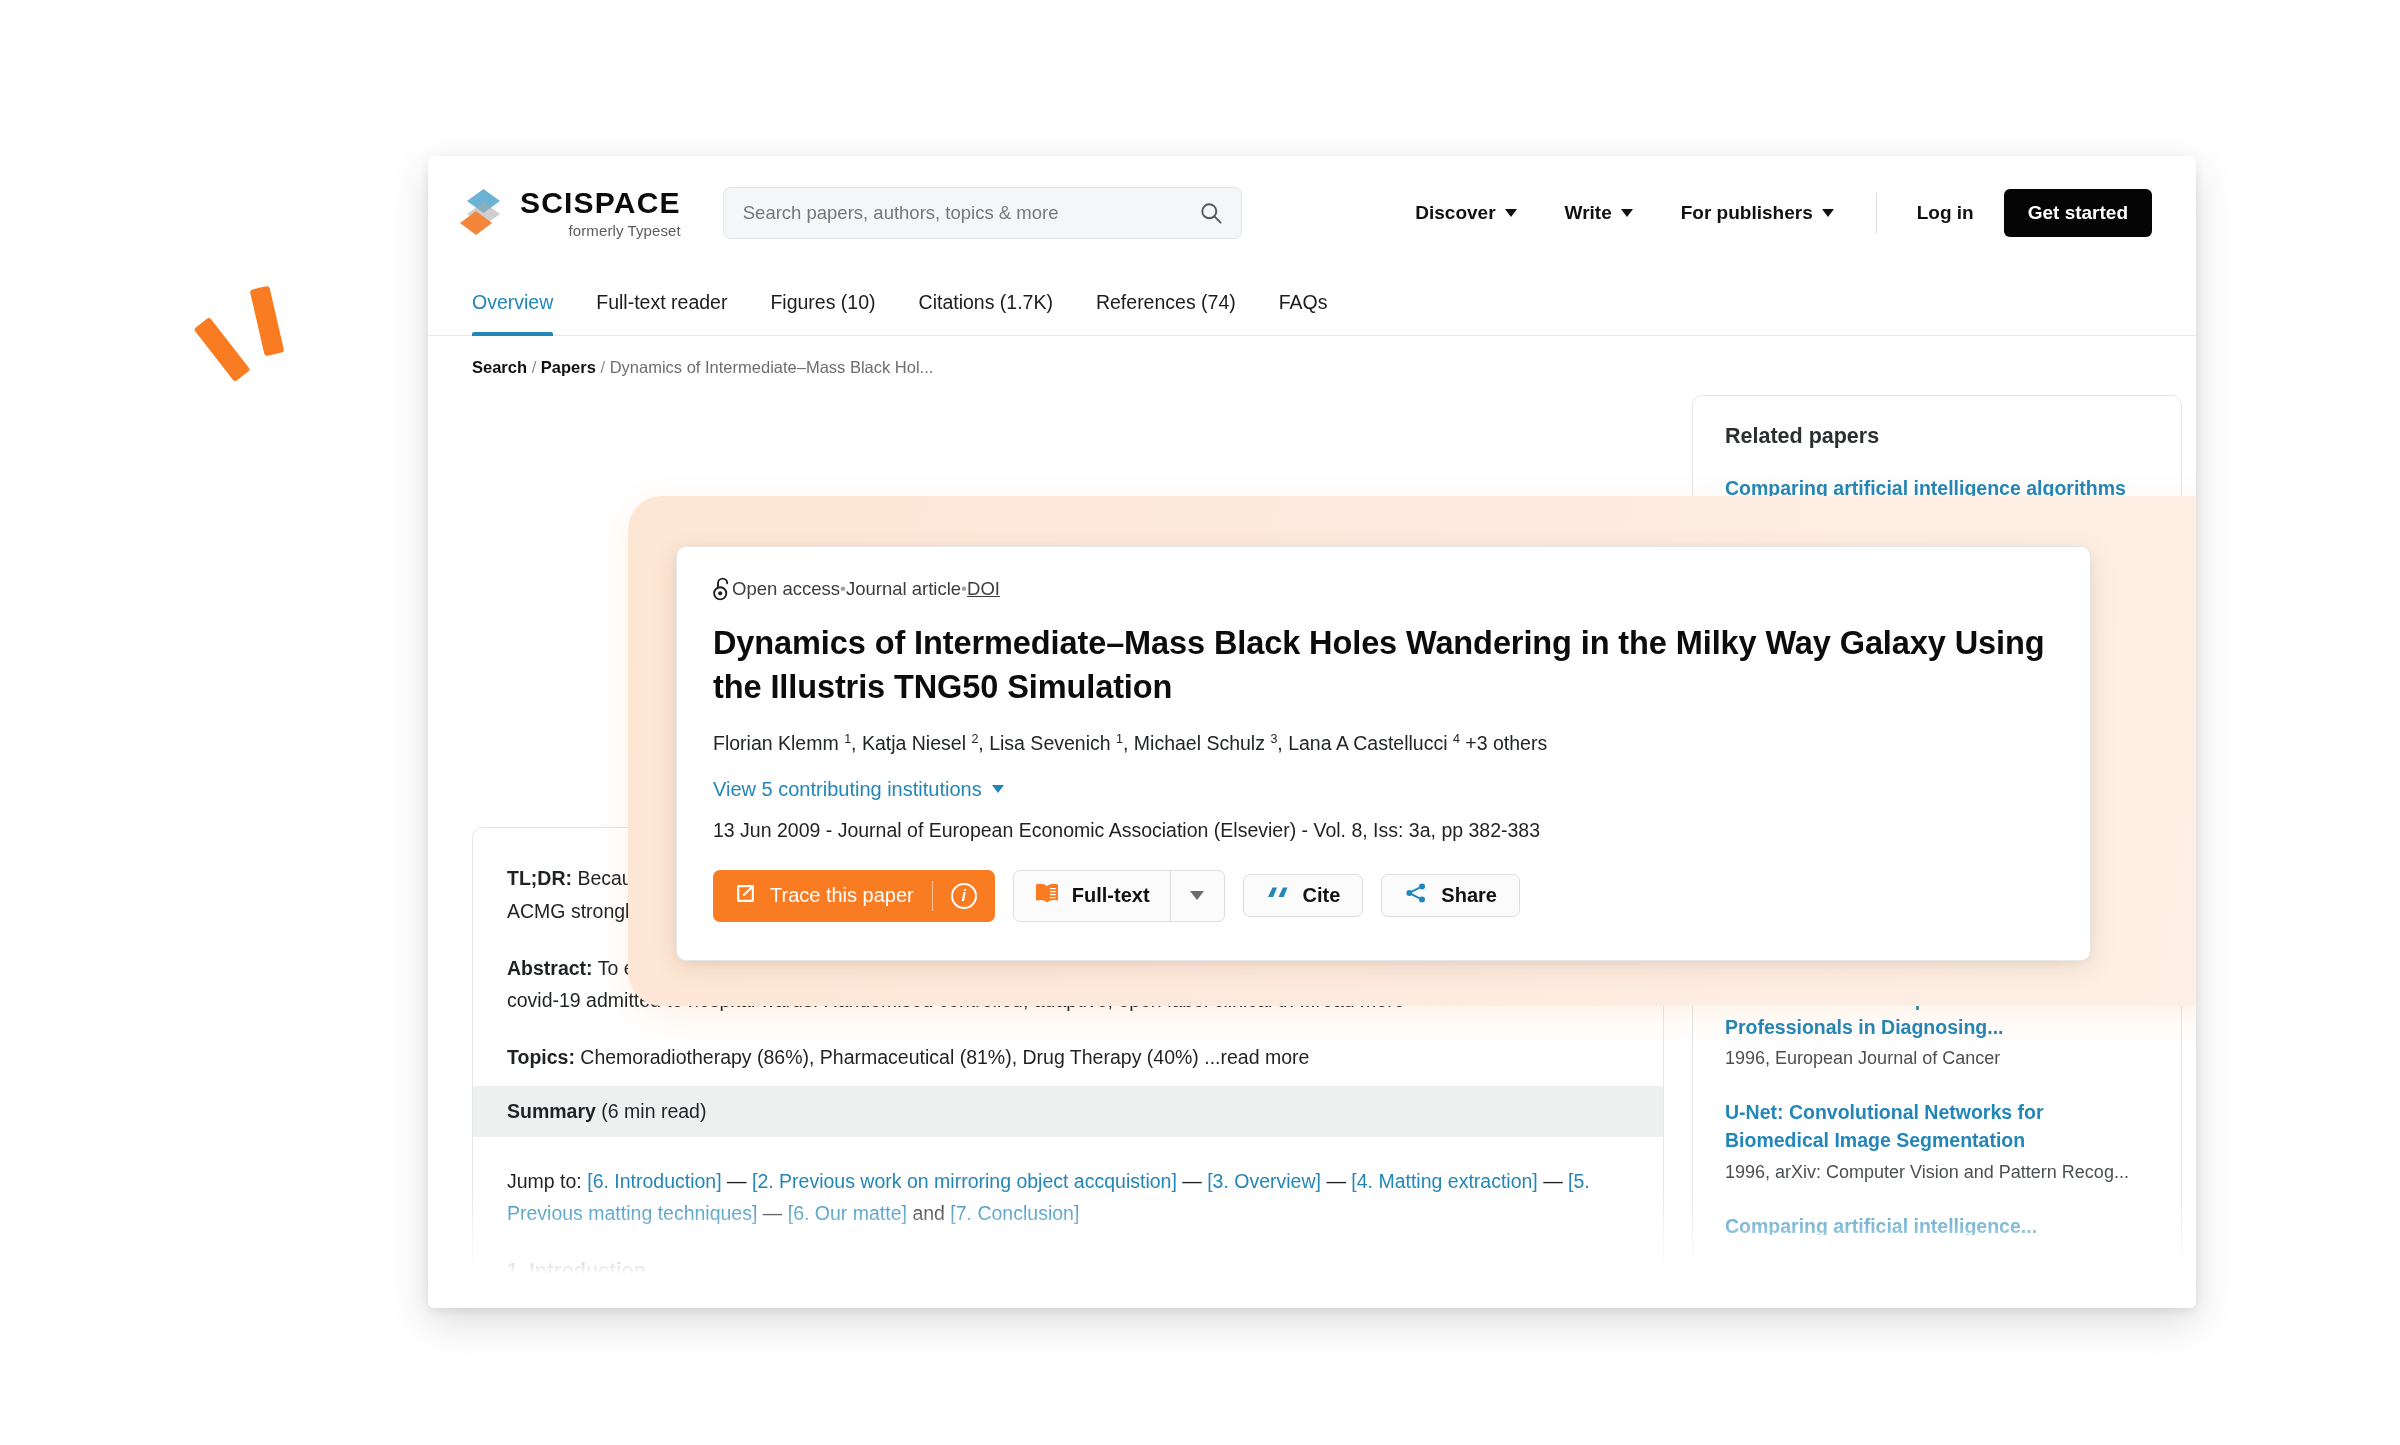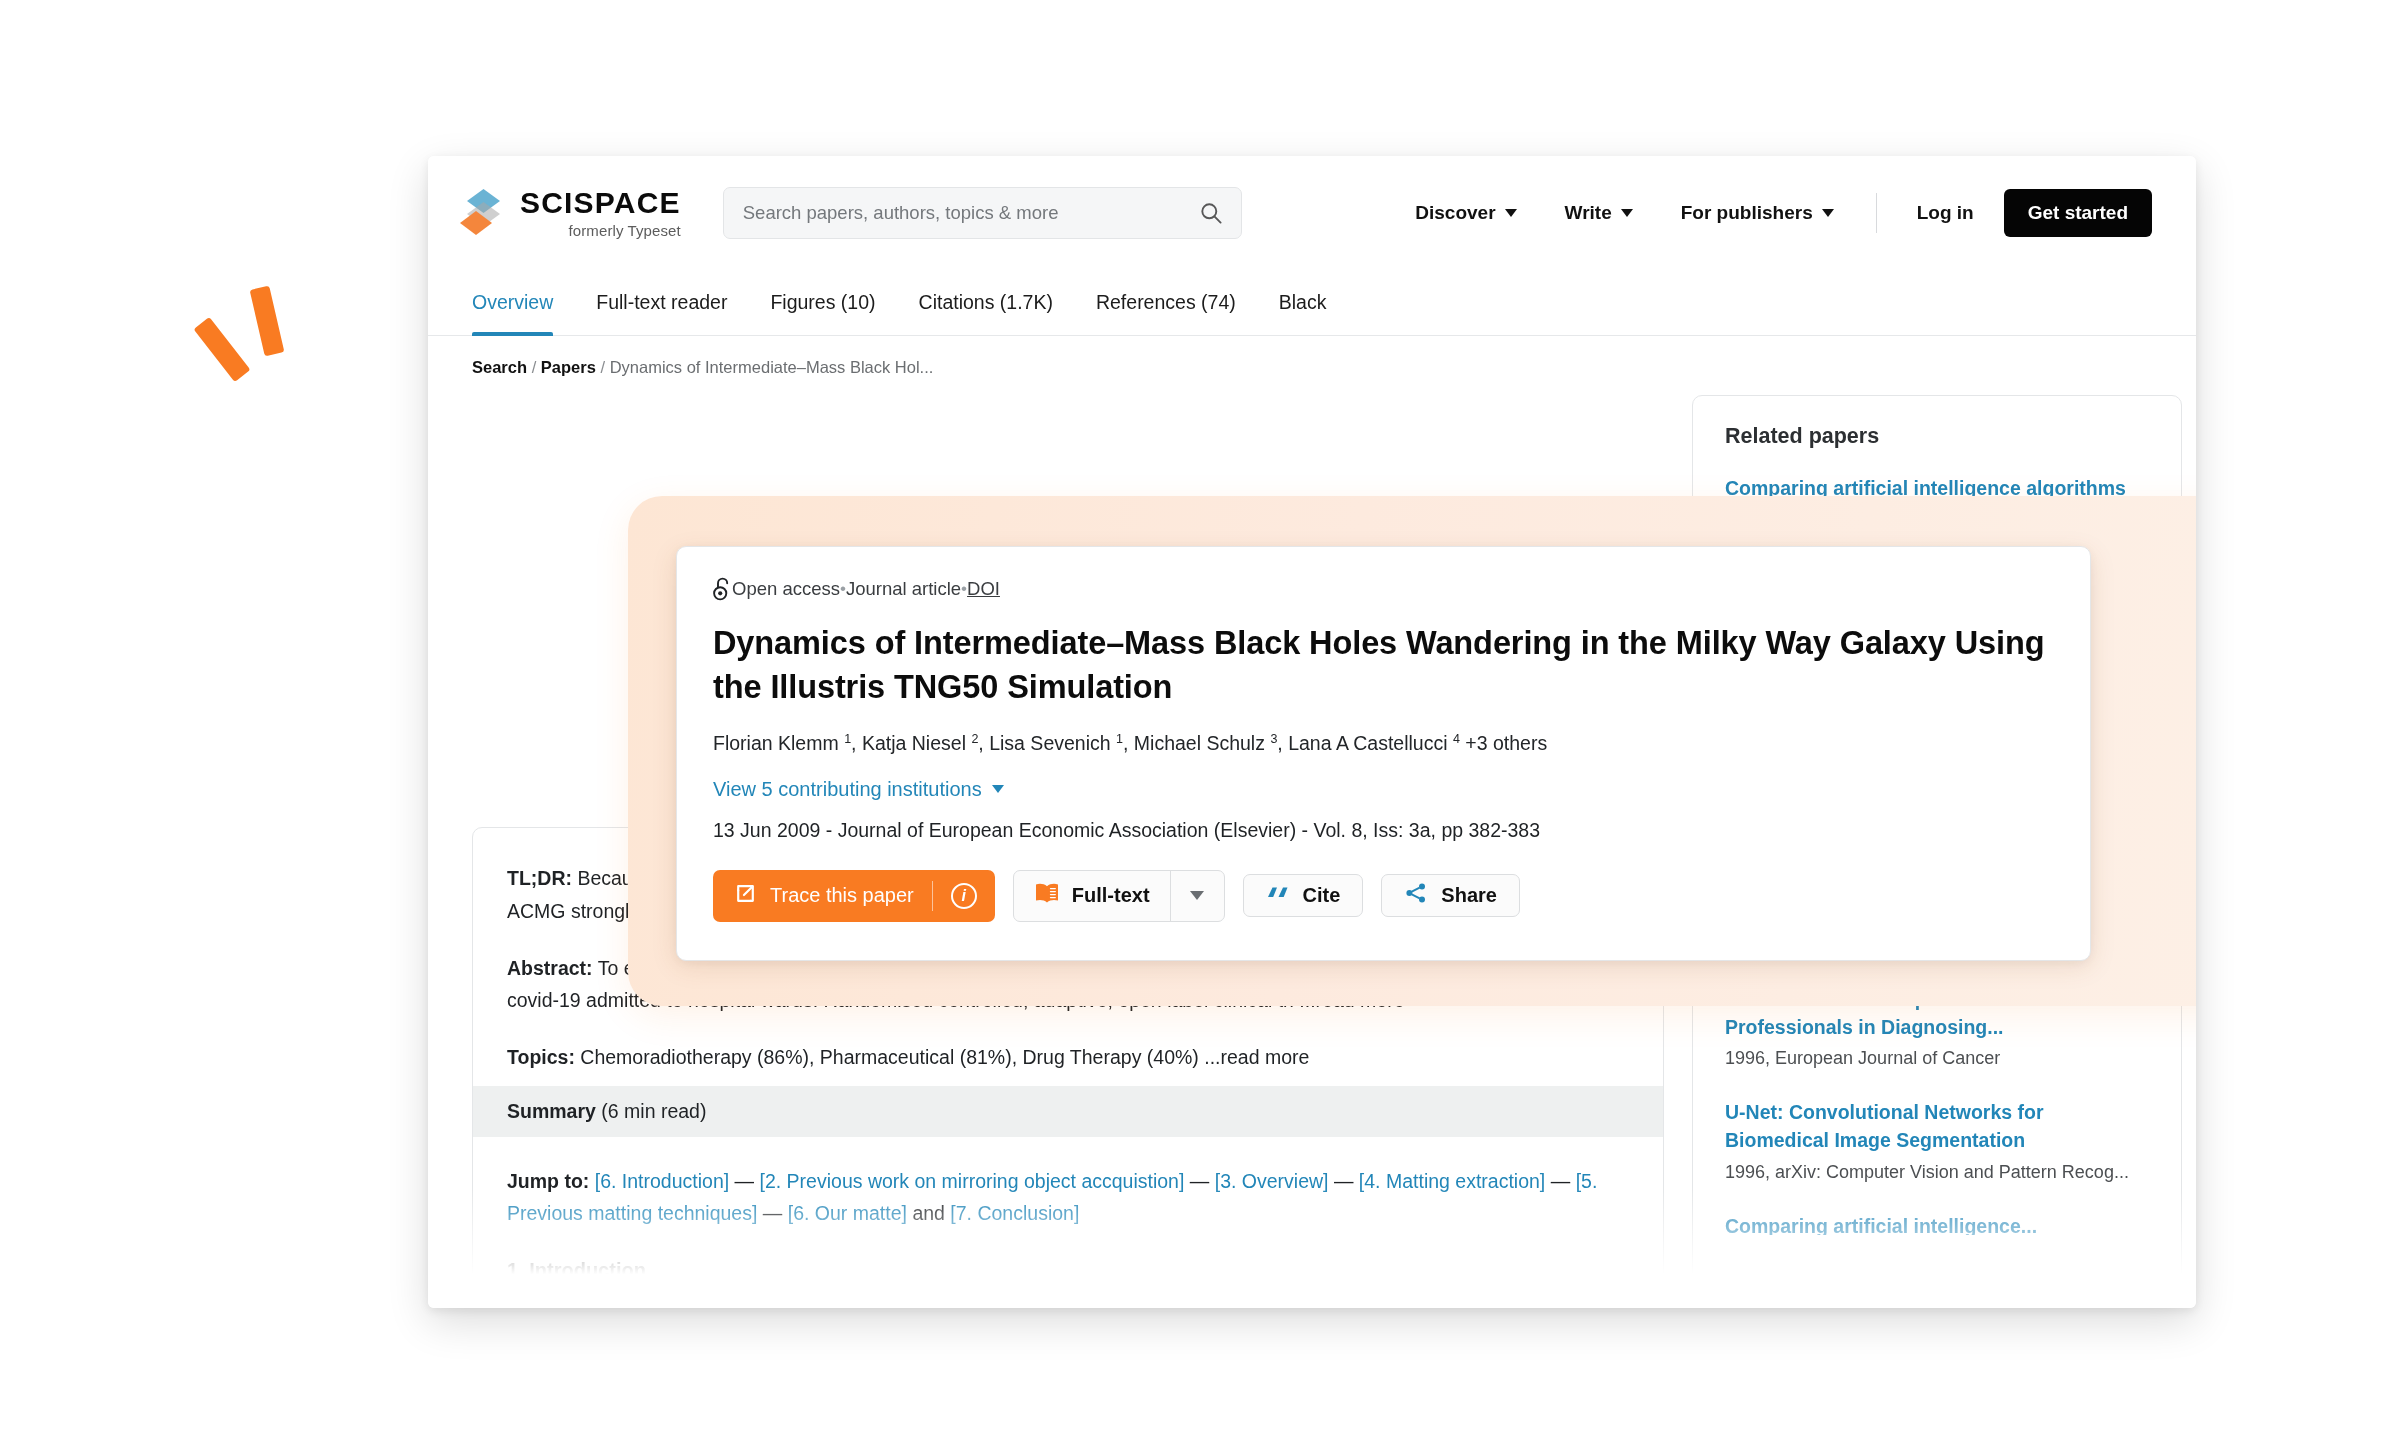--- a/index.html
+++ b/index.html
@@ -241,21 +241,21 @@
     background: #eef0f0;
     margin: 12px -34px 0 -34px;
     padding: 14px 34px;
     font-size: 19.5px; color: #1f2225;
   }
   .summary-bar b { font-weight: 700; }
   .jumpto {
     margin-top: 28px;
     font-size: 19.5px; color: #1f2225; line-height: 1.65;
   }
-  .jumpto b { font-weight: 700; }
+  .jumpto b { font-weight: 400; }
   .jl { color: #2286b8; cursor: pointer; }
   .section-head {
     margin-top: 30px;
     font-size: 20px; font-weight: 700; color: #111;
   }
 
   
   #related-card { padding: 28px 32px 20px 32px; }
   .related-title {
     font-size: 21.5px; font-weight: 700; color: #2c2f32;
@@ -362,21 +362,21 @@
       <button class="getstarted">Get started</button>
     </div>
   </div>
 
   <div class="tabsrow">
     <div class="tab active">Overview</div>
     <div class="tab">Full-text reader</div>
     <div class="tab">Figures (10)</div>
     <div class="tab">Citations (1.7K)</div>
     <div class="tab">References (74)</div>
-    <div class="tab">Black</div>
+    <div class="tab">FAQs</div>
   </div>
 
   <div class="pagebody">
 
     <div class="breadcrumb">
       <b>Search</b>
       <span class="sep">/</span>
       <b>Papers</b>
       <span class="sep">/</span>
       <span class="tail">Dynamics of Intermediate–Mass Black Hol...</span>

